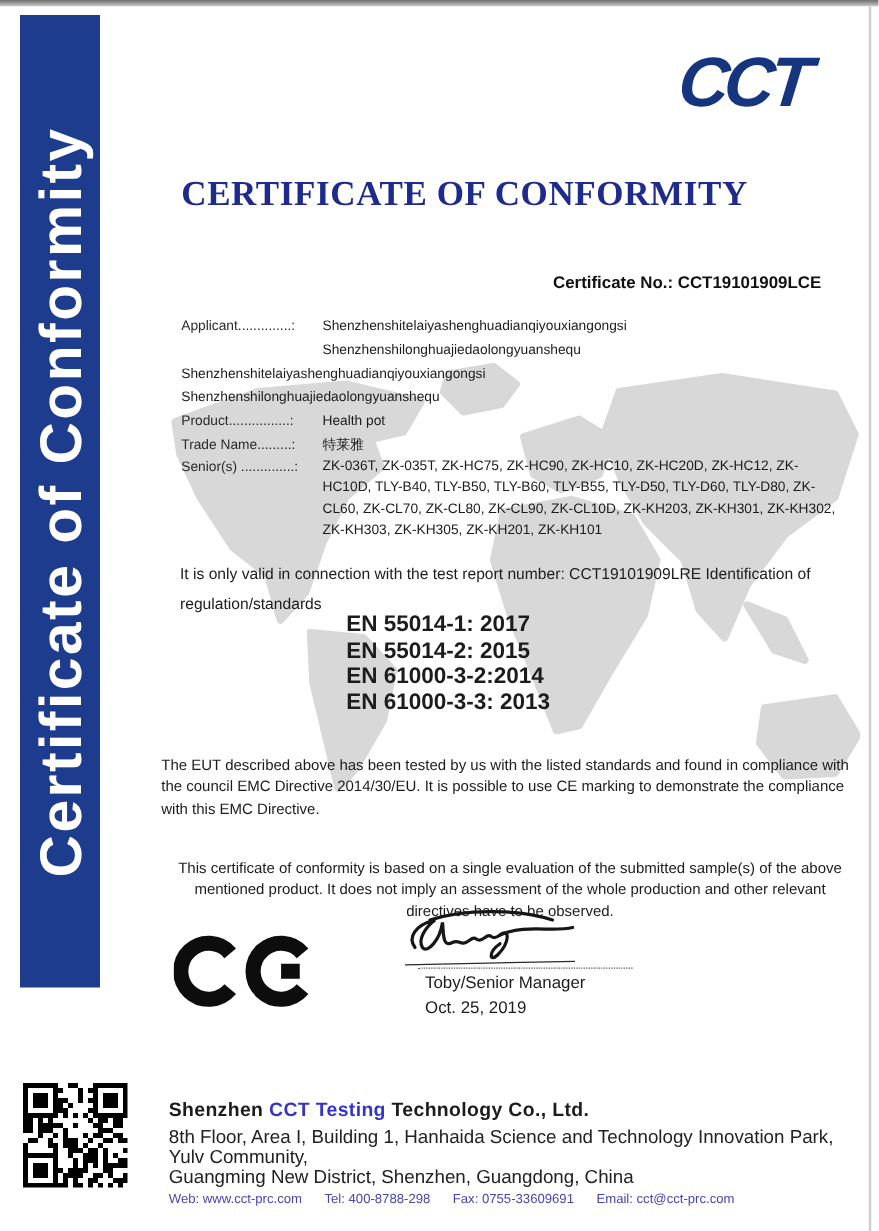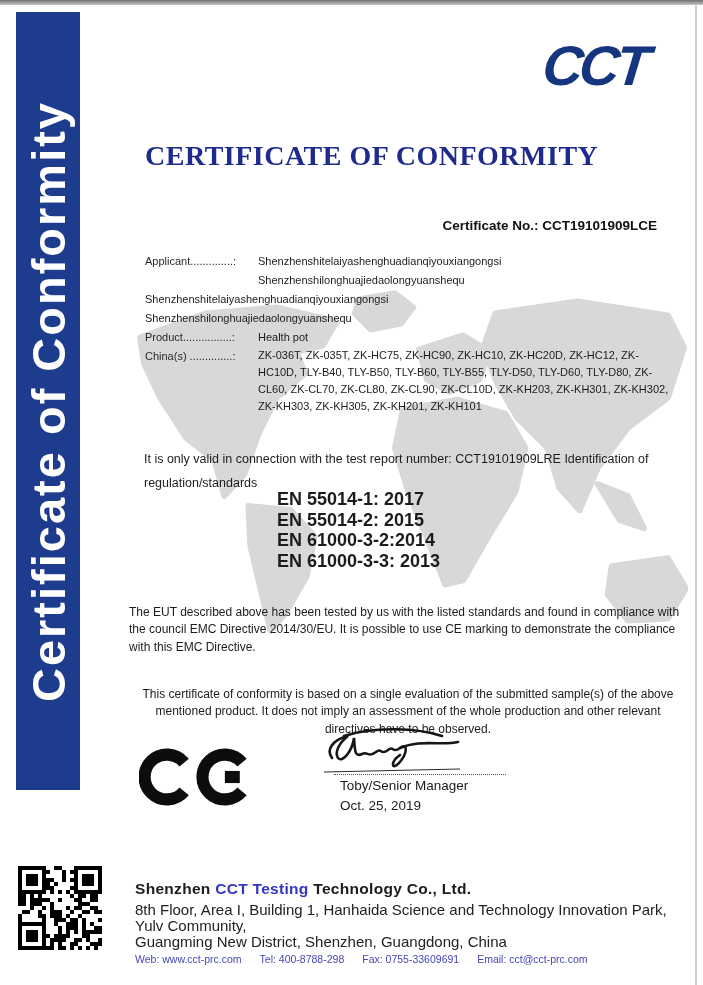--- a/index.html
+++ b/index.html
@@ -106,21 +106,25 @@
       <span class="val">
         <span class="b" style="display:block">Shenzhenshitelaiyashenghuadianqiyouxiangongsi</span>
         <span style="display:block">Shenzhenshilonghuajiedaolongyuanshequ</span>
       </span>
     </div>
     <div class="frow mt">
       <span class="lab">Product................:</span>
       <span class="val b">Health pot</span>
     </div>
     <div class="frow">
-      <span class="lab">China(s) ..............:</span>
+      <span class="lab">Trade Name.........:</span>
+      <span class="val b">特莱雅</span>
+    </div>
+    <div class="frow">
+      <span class="lab">Senior(s) ..............:</span>
       <span class="val" style="line-height:17px">ZK-036T, ZK-035T, ZK-HC75, ZK-HC90, ZK-HC10, ZK-HC20D, ZK-HC12, ZK-HC10D, TLY-B40, TLY-B50, TLY-B60, TLY-B55, TLY-D50, TLY-D60, TLY-D80, ZK-CL60, ZK-CL70, ZK-CL80, ZK-CL90, ZK-CL10D, ZK-KH203, ZK-KH301, ZK-KH302, ZK-KH303, ZK-KH305, ZK-KH201, ZK-KH101</span>
     </div>
   </div>
 
   <div class="validity">
     <span>It is only valid in connection with the test report number: </span><span class="b">CCT19101909LRE</span><span> Identification of regulation/standards</span>
   </div>
 
   <div class="standards">
     <div>EN 55014-1: 2017</div>

